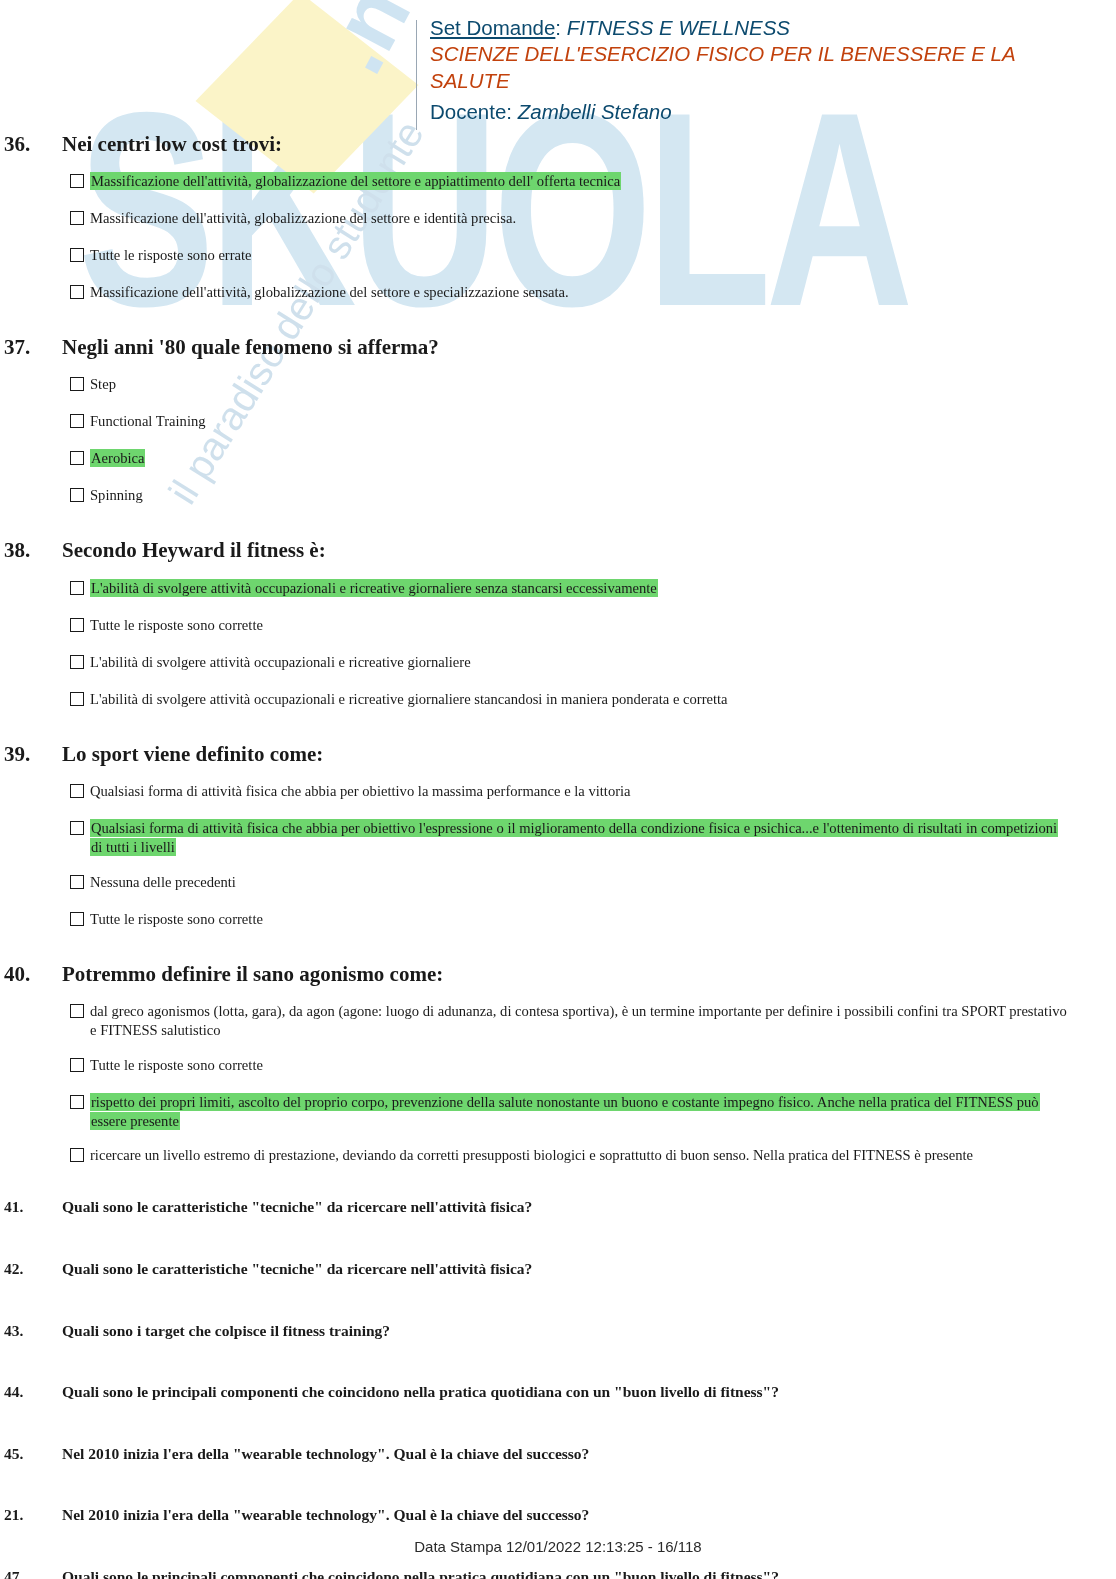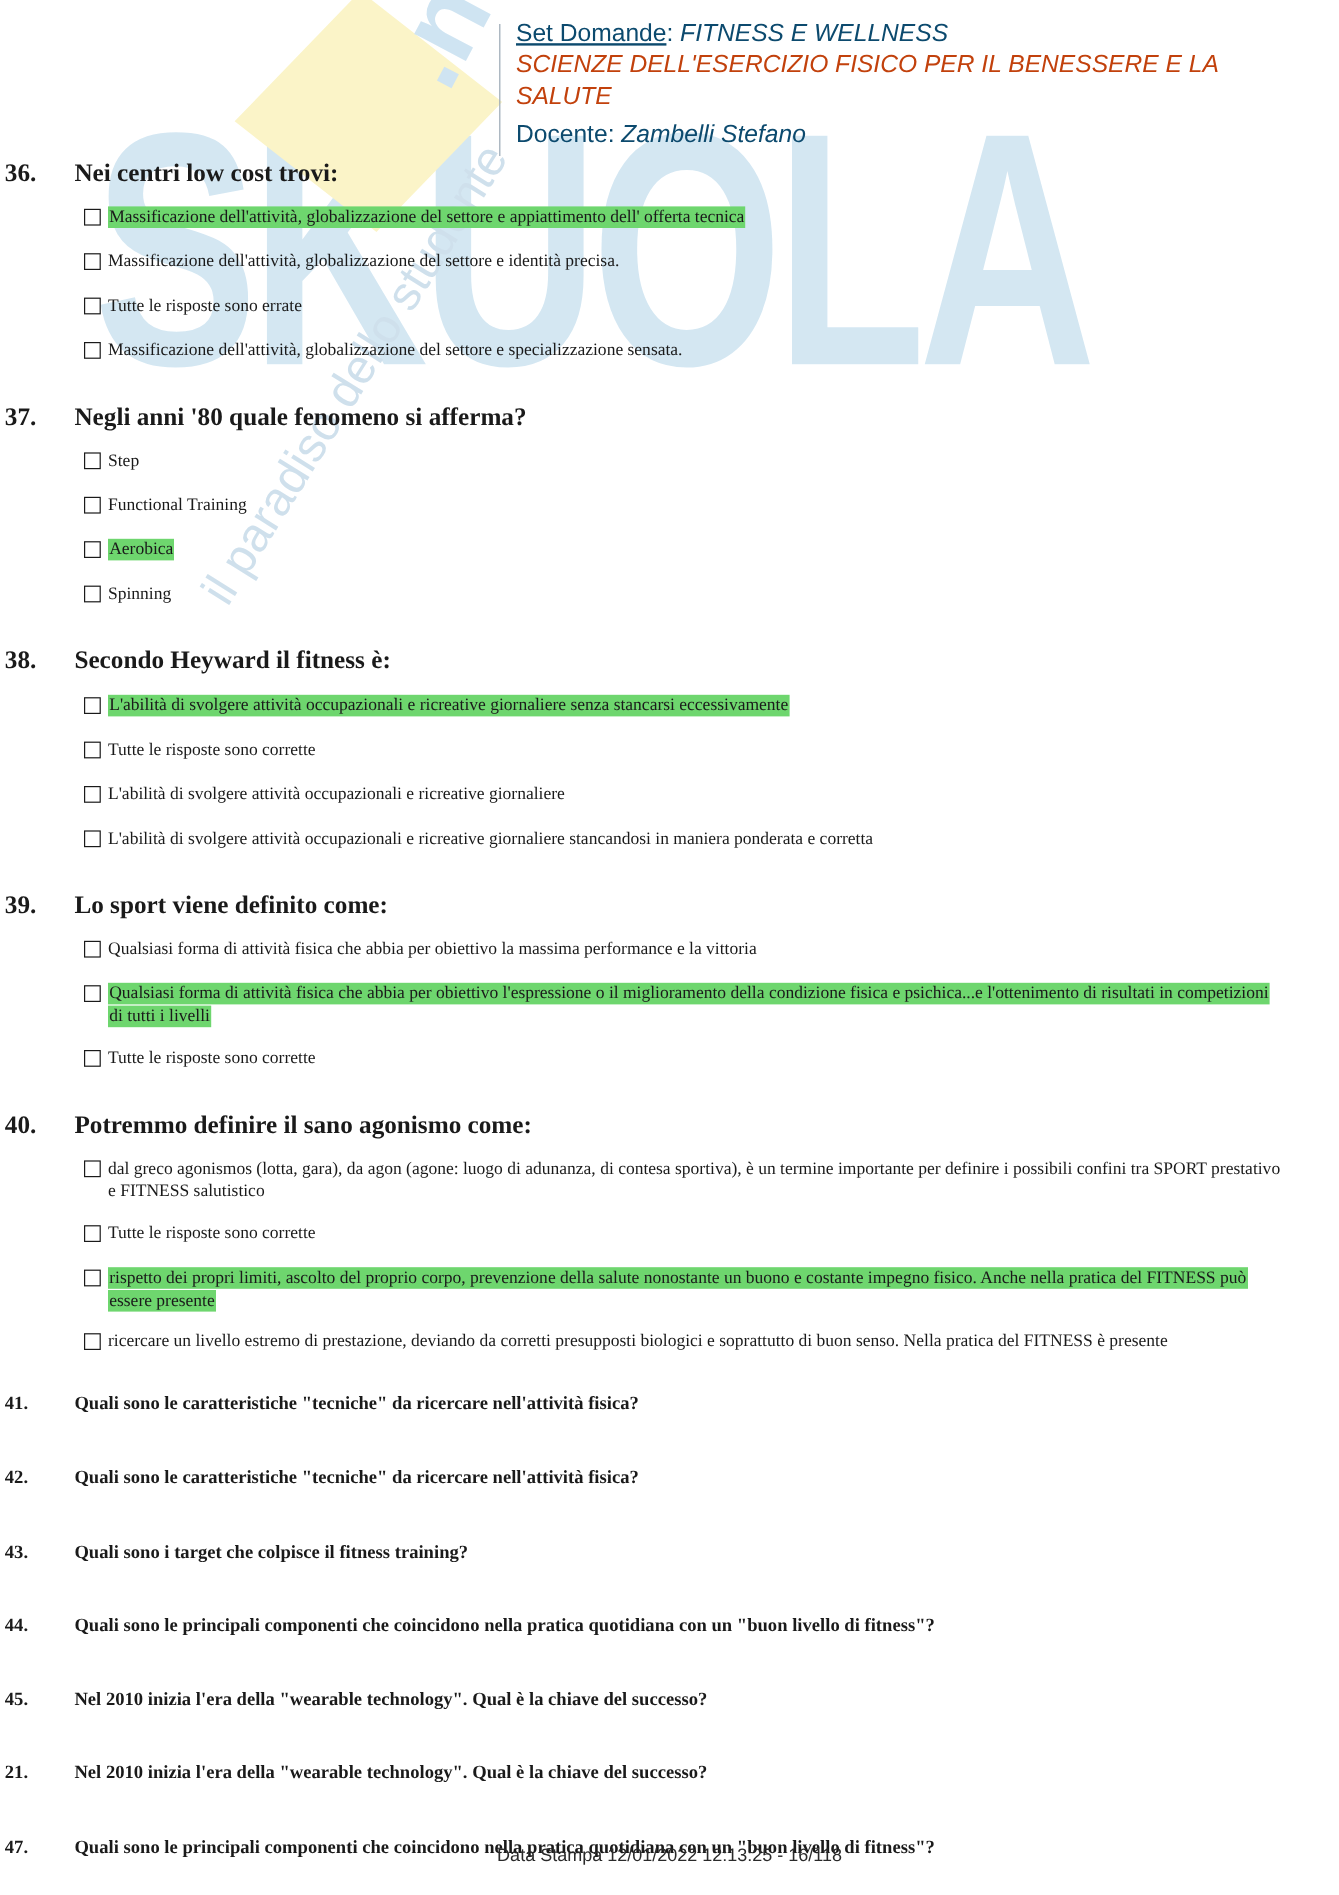--- a/index.html
+++ b/index.html
@@ -229,20 +229,21 @@
           <div class="ans-row"><span class="cbox"></span><span class="ans-text"><span>L'abilità di svolgere attività occupazionali e ricreative giornaliere</span></span></div>
           <div class="ans-row wide"><span class="cbox"></span><span class="ans-text"><span>L'abilità di svolgere attività occupazionali e ricreative giornaliere stancandosi in maniera ponderata e corretta</span></span></div>
         </div>
         <div class="gap-after-q"></div>
       </div>
       <div class="qblock">
         <div class="q-title"><span class="q-num">39.</span><span>Lo sport viene definito come:</span></div>
         <div class="answers">
           <div class="ans-row"><span class="cbox"></span><span class="ans-text"><span>Qualsiasi forma di attività fisica che abbia per obiettivo la massima performance e la vittoria</span></span></div>
           <div class="ans-row wide"><span class="cbox"></span><span class="ans-text"><span class="hl">Qualsiasi forma di attività fisica che abbia per obiettivo l'espressione o il miglioramento della condizione fisica e psichica...e l'ottenimento di risultati in competizioni di tutti i livelli</span></span></div>
+          <div class="ans-row"><span class="cbox"></span><span class="ans-text"><span>Nessuna delle precedenti</span></span></div>
           <div class="ans-row"><span class="cbox"></span><span class="ans-text"><span>Tutte le risposte sono corrette</span></span></div>
         </div>
         <div class="gap-after-q"></div>
       </div>
       <div class="qblock">
         <div class="q-title"><span class="q-num">40.</span><span>Potremmo definire il sano agonismo come:</span></div>
         <div class="answers">
           <div class="ans-row wide"><span class="cbox"></span><span class="ans-text"><span>dal greco agonismos (lotta, gara), da agon (agone: luogo di adunanza, di contesa sportiva), è un termine importante per definire i possibili confini tra SPORT prestativo e FITNESS salutistico</span></span></div>
           <div class="ans-row"><span class="cbox"></span><span class="ans-text"><span>Tutte le risposte sono corrette</span></span></div>
           <div class="ans-row wide"><span class="cbox"></span><span class="ans-text"><span class="hl">rispetto dei propri limiti, ascolto del proprio corpo, prevenzione della salute nonostante un buono e costante impegno fisico. Anche nella pratica del FITNESS può essere presente</span></span></div>

